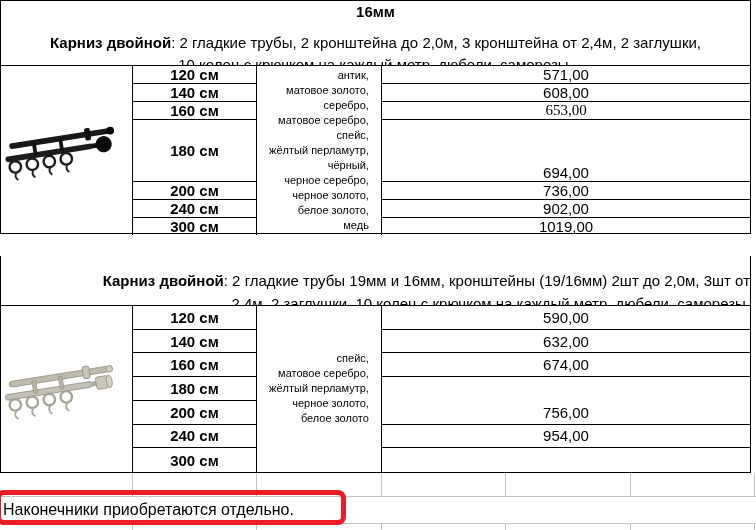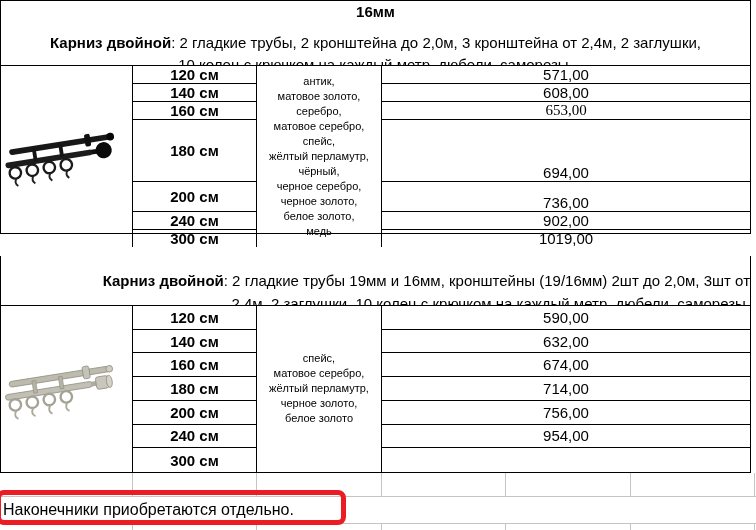--- a/index.html
+++ b/index.html
@@ -24,21 +24,21 @@
   .b{font-weight:bold;}
   
   .ptable{
     left:0;width:751px;border:1px solid #000;background:#fff;
     display:grid;grid-template-columns:132px 124px 125px 1fr;
   }
   .ptable .cell{box-sizing:border-box;display:flex;align-items:center;justify-content:center;}
   .cell-img{grid-column:1;grid-row:1/8;border-right:1px solid #000;}
   .cell-colors{
     grid-column:3;grid-row:1/8;border-right:1px solid #000;
-    text-align:center;white-space:pre-line;font-size:11px;line-height:15px;
+    text-align:right;white-space:pre-line;font-size:11px;line-height:15px;
   }
   .cell-size{grid-column:2;border-right:1px solid #000;border-bottom:1px solid #000;font-weight:bold;font-size:15px;}
   .cell-price{grid-column:4;border-bottom:1px solid #000;font-size:15px;}
   .nb{border-bottom:none !important;}
   
   .vline{width:1px;background:#c4c4c4;}
   .hline{left:0;width:756px;height:1px;background:#c4c4c4;}
   
   #note-text{
     left:0;top:497px;width:751px;height:26px;display:flex;align-items:center;
@@ -104,21 +104,21 @@
 
     <div class="cell cell-size" style="grid-row:1;">120 см</div>
     <div class="cell cell-price" style="grid-row:1;">571,00</div>
     <div class="cell cell-size" style="grid-row:2;">140 см</div>
     <div class="cell cell-price" style="grid-row:2;">608,00</div>
     <div class="cell cell-size" style="grid-row:3;">160 см</div>
     <div class="cell cell-price" style="grid-row:3;font-family:Liberation Serif, serif;">653,00</div>
     <div class="cell cell-size" style="grid-row:4;">180 см</div>
     <div class="cell cell-price" style="grid-row:4;margin-top:44px;">694,00</div>
     <div class="cell cell-size" style="grid-row:5;">200 см</div>
-    <div class="cell cell-price" style="grid-row:5;margin-top:12px;">736,00</div>
+    <div class="cell cell-price" style="grid-row:5;">736,00</div>
     <div class="cell cell-size" style="grid-row:6;">240 см</div>
     <div class="cell cell-price" style="grid-row:6;">902,00</div>
     <div class="cell cell-size nb" style="grid-row:7;">300 см</div>
     <div class="cell cell-price nb" style="grid-row:7;text-align:right;">1019,00</div>
   </div>
 
   <div class="abs sec-header" style="top:233px;height:24px;margin-top:41px;">
     <span>19мм</span>
   </div>
 
@@ -161,21 +161,20 @@
 черное золото,
 белое золото</div>
 
     <div class="cell cell-size" style="grid-row:1;">120 см</div>
     <div class="cell cell-price" style="grid-row:1;">590,00</div>
     <div class="cell cell-size" style="grid-row:2;">140 см</div>
     <div class="cell cell-price" style="grid-row:2;">632,00</div>
     <div class="cell cell-size" style="grid-row:3;">160 см</div>
     <div class="cell cell-price" style="grid-row:3;">674,00</div>
     <div class="cell cell-size" style="grid-row:4;">180 см</div>
-    <div class="cell cell-price" style="grid-row:4;">714,00</div>
     <div class="cell cell-size" style="grid-row:5;">200 см</div>
     <div class="cell cell-price" style="grid-row:5;">756,00</div>
     <div class="cell cell-size" style="grid-row:6;">240 см</div>
     <div class="cell cell-price" style="grid-row:6;">954,00</div>
     <div class="cell cell-size nb" style="grid-row:7;">300 см</div>
   </div>
 
   <div class="abs vline" style="left:132px;top:473px;height:23px;"></div>
   <div class="abs vline" style="left:256px;top:473px;height:23px;"></div>
   <div class="abs vline" style="left:381px;top:473px;height:23px;"></div>

